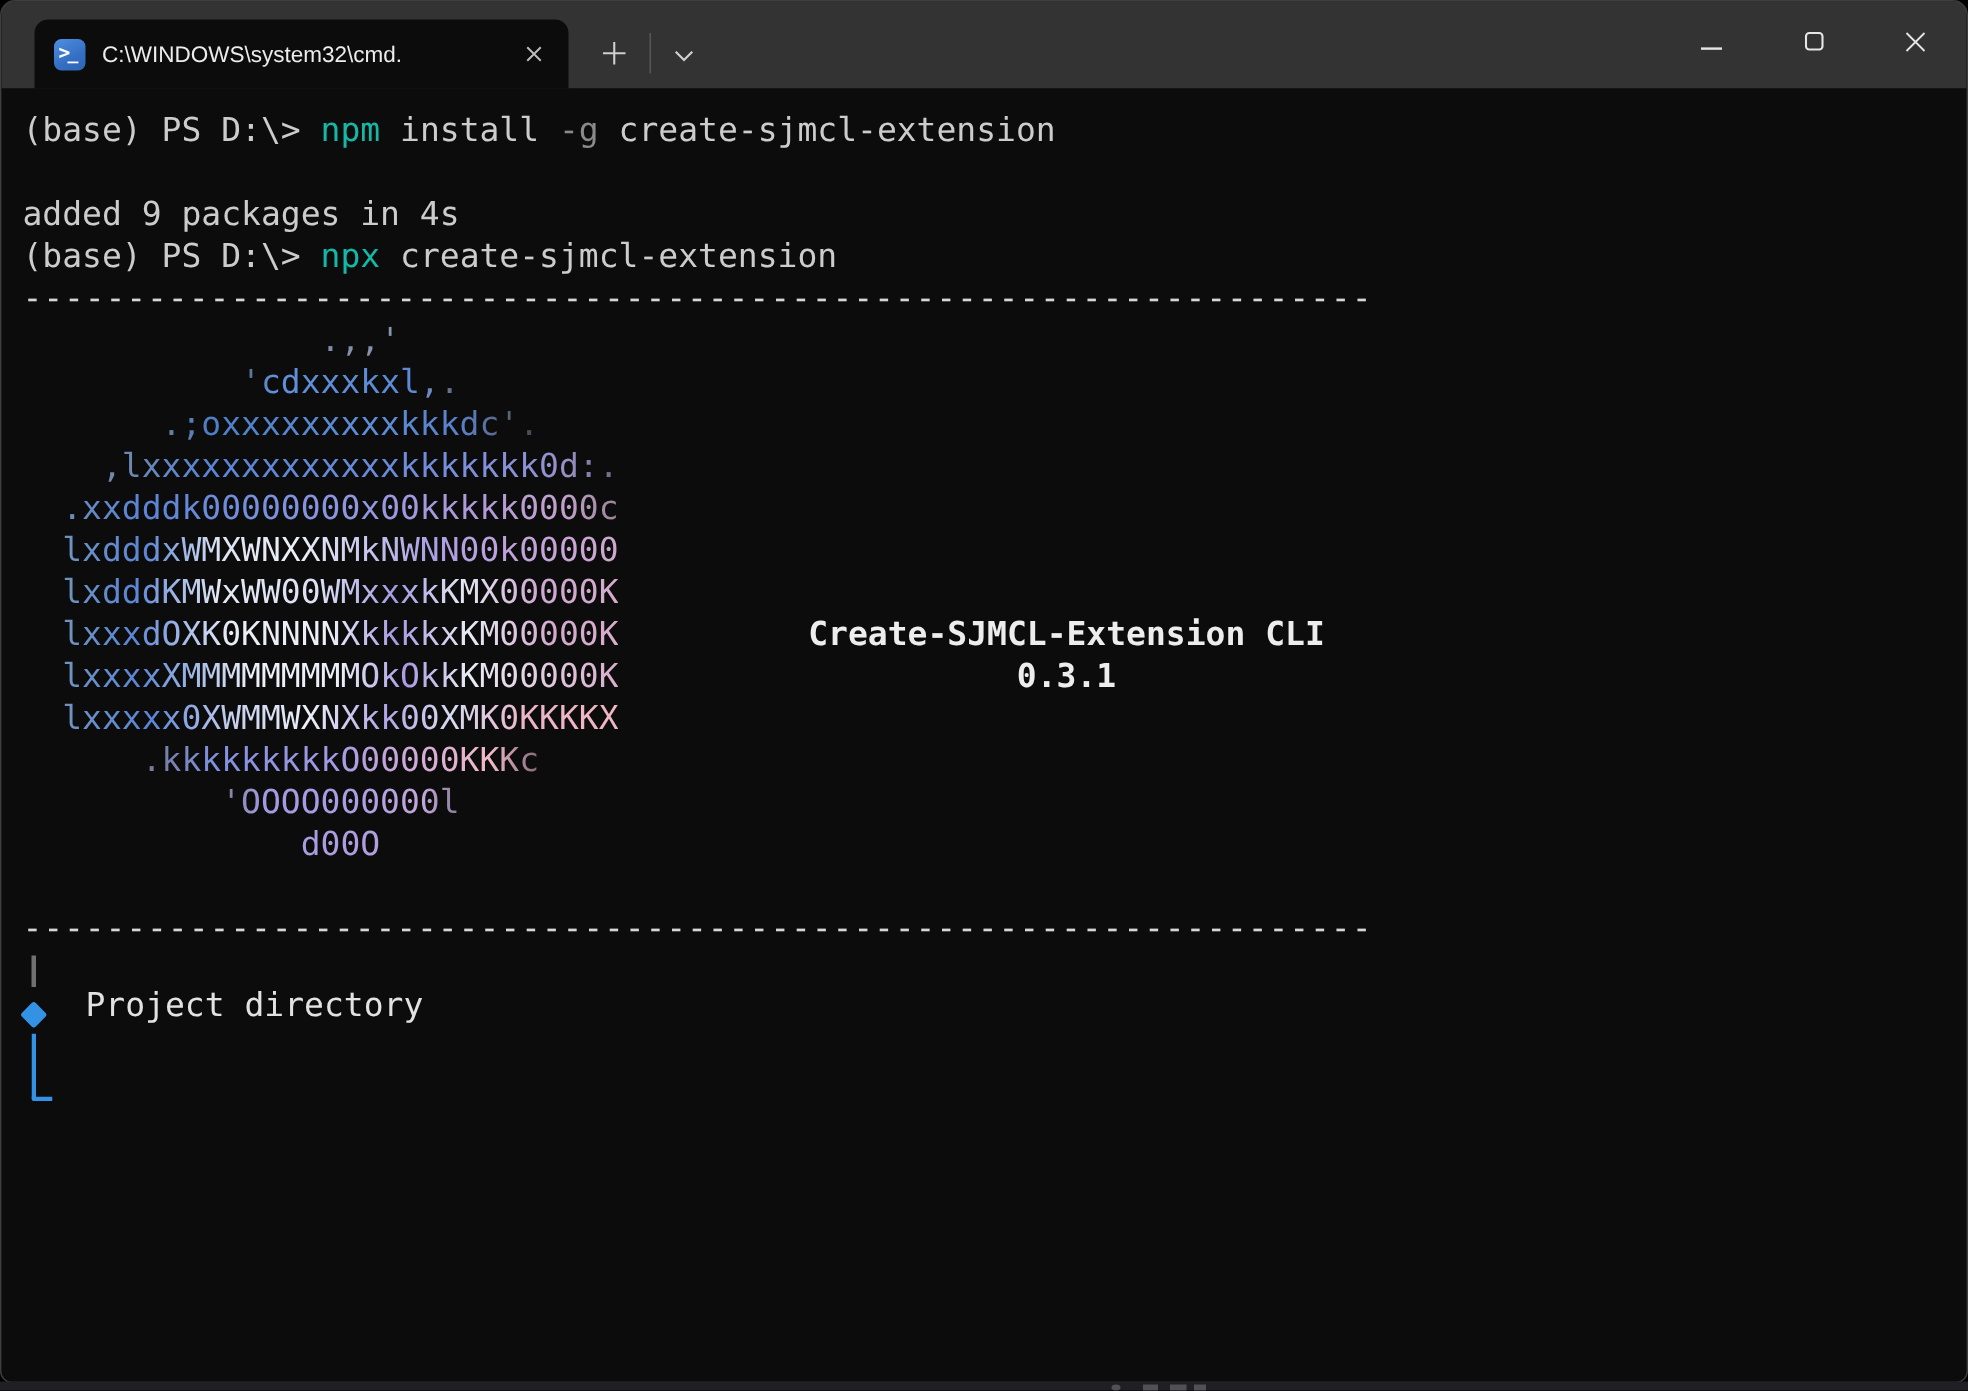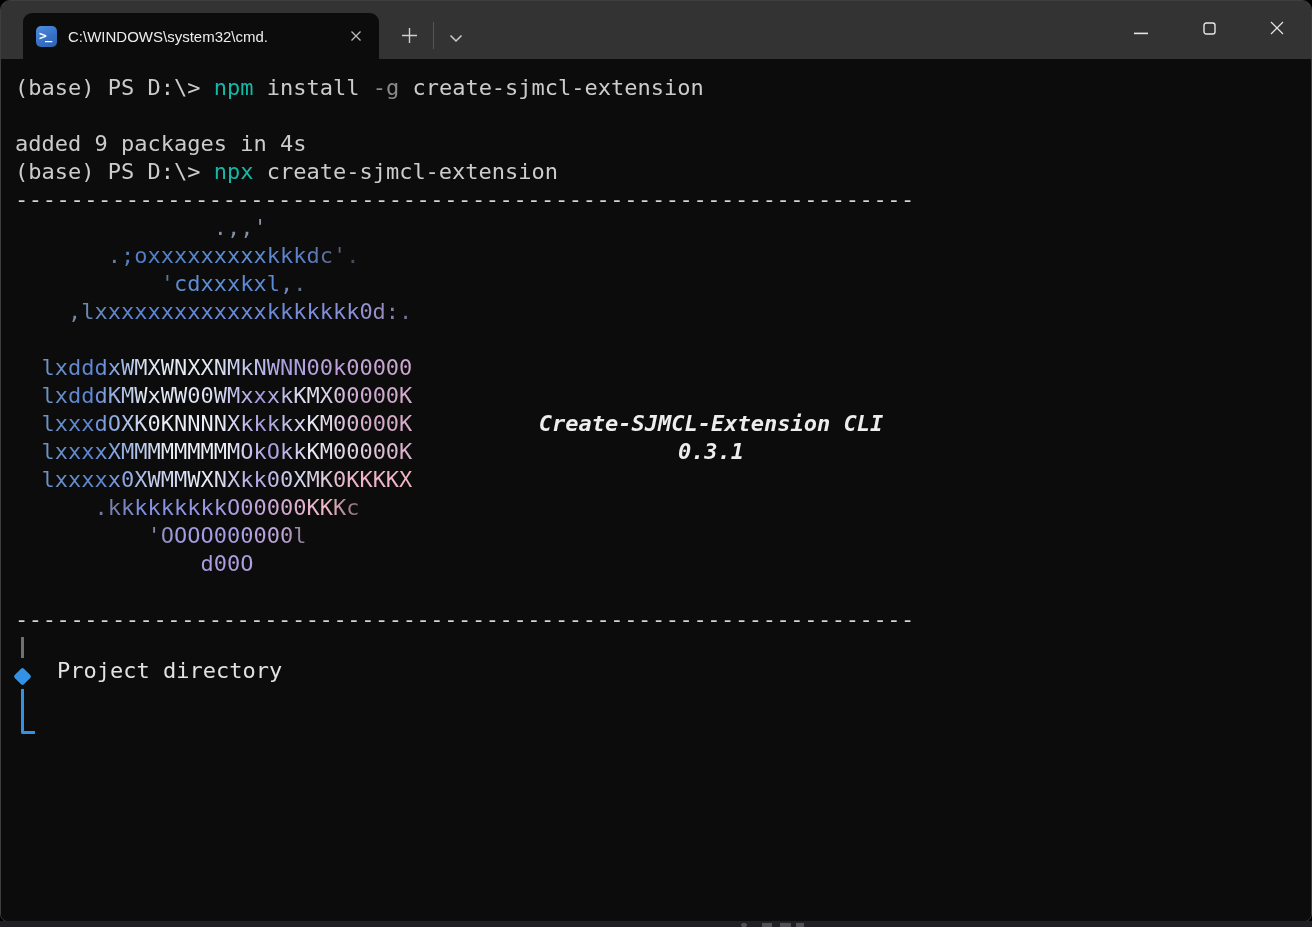--- a/index.html
+++ b/index.html
@@ -45,21 +45,21 @@
   .param { color:#8a8a8a; }
   .divider { color:#d6d6d6; letter-spacing:0.6px; }
 
   .grad { color:#96a0d8; }
   @supports ((-webkit-background-clip:text) or (background-clip:text)) {
     .grad { background-image:var(--g); -webkit-background-clip:text;
             background-clip:text; color:transparent; -webkit-text-fill-color:transparent; }
   }
 
   .cli-overlay { position:absolute; left:460px; top:351px; width:500px;
-                 text-align:center; font-weight:bold; color:#ededed;font-style:italic; }
+                 text-align:center; font-weight:bold; color:#ededed; }
   .cli-overlay div { height:28px; line-height:28px; }
 
   
   .clack { position:relative; height:112px; margin-left:-14px; }
   .tick { position:absolute; left:20px; top:3px; width:3px; height:21px; background:#707070; }
   .diamond { position:absolute; left:15px; top:36px; width:13px; height:13px;
              background:#3492e4; transform:rotate(45deg); border-radius:2px; }
   .q  { position:absolute; left:56px; top:23px; color:#e2e2e2; }
   .in { position:absolute; left:56px; top:56px; color:#757575; }
   .cur { background:#bdbdbd; color:#151515; }
@@ -135,24 +135,24 @@
 
   <div class="term">
     <div class="tline"><span>(base) PS D:\&gt; </span><span class="yel">npm</span><span> install </span><span class="param">-g</span><span> create-sjmcl-extension</span></div>
     <div class="tline"></div>
     <div class="tline">added 9 packages in 4s</div>
     <div class="tline"><span>(base) PS D:\&gt; </span><span class="yel">npx</span><span> create-sjmcl-extension</span></div>
     <div class="tline divider">-----------------------------------------------------------------</div>
 
     <div>
         <div class="tline"><span>               </span><span class="grad" style="--g: linear-gradient(90deg,#7e8ea6,#8a96ac);">.,,'</span></div>
+        <div class="tline"><span>           </span><span class="grad" style="--g: linear-gradient(90deg,#5b6b80 0%,#5f90d8 14%,#5c8bd6 78%,#7a87b0 92%,#4a5566 100%);">'cdxxxkxl,.</span></div>
         <div class="tline"><span>       </span><span class="grad" style="--g: linear-gradient(90deg,#6d7f94 0%,#4f7ec8 12%,#5e8ed8 55%,#5a7fc8 80%,#5a6478 92%,#3c4450 100%);">.;oxxxxxxxxxkkkdc'.</span></div>
-        <div class="tline"><span>           </span><span class="grad" style="--g: linear-gradient(90deg,#5b6b80 0%,#5f90d8 14%,#5c8bd6 78%,#7a87b0 92%,#4a5566 100%);">'cdxxxkxl,.</span></div>
         <div class="tline"><span>    </span><span class="grad" style="--g: linear-gradient(90deg,#728aa8 0%,#5a85d6 20%,#6d8cda 60%,#8c92d8 82%,#9a90c8 90%,#6a6a80 100%);">,lxxxxxxxxxxxxxkkkkkkk0d:.</span></div>
-        <div class="tline"><span>  </span></div>
+        <div class="tline"><span>  </span><span class="grad" style="--g: linear-gradient(90deg,#6b8cb8 0%,#5a84d6 14%,#7b91de 38%,#9a98e0 58%,#b19cd8 76%,#c4a2cc 90%,#9a8496 100%);">.xxdddk00000000x00kkkkk0000c</span></div>
         <div class="tline"><span>  </span><span class="grad" style="--g: linear-gradient(90deg,#6f94c0 0%,#5b85d6 15%,#dce4f2 28%,#ecf0f8 42%,#cdd2ee 52%,#aaa0e2 66%,#bfa2da 80%,#cfa8d0 100%);">lxdddxWMXWNXXNMkNWNN00k00000</span></div>
         <div class="tline"><span>  </span><span class="grad" style="--g: linear-gradient(90deg,#6f94c0 0%,#5b85d6 13%,#e4e9f4 28%,#dde2f4 46%,#a19ae2 60%,#e6e8f4 72%,#cda8d2 86%,#d4accc 100%);">lxdddKMWxWW00WMxxxkKMX00000K</span></div>
         <div class="tline"><span>  </span><span class="grad" style="--g: linear-gradient(90deg,#6f94c0 0%,#5b85d6 13%,#e9edf6 30%,#edf0f8 48%,#a59ae2 60%,#e9ebf5 73%,#d4aacd 88%,#d8aeca 100%);">lxxxdOXK0KNNNNXkkkkxKM00000K</span></div>
         <div class="tline"><span>  </span><span class="grad" style="--g: linear-gradient(90deg,#6f94c0 0%,#5b85d6 14%,#eef1f8 34%,#eceff8 50%,#a89ae2 62%,#eaebf5 73%,#d9aeca 100%);">lxxxxXMMMMMMMMMOkOkkKM00000K</span></div>
         <div class="tline"><span>  </span><span class="grad" style="--g: linear-gradient(90deg,#6f94c0 0%,#5b85d6 16%,#c3cdee 30%,#edf0f8 44%,#b2a6e4 58%,#d7daf0 70%,#ecb4c6 84%,#f0b6c4 100%);">lxxxxx0XWMMWXNXkk00XMK0KKKKX</span></div>
         <div class="tline"><span>      </span><span class="grad" style="--g: linear-gradient(90deg,#76778c 0%,#7e90e0 18%,#a39ae4 48%,#cfaad6 68%,#f1bac7 88%,#82687a 100%);">.kkkkkkkkkO00000KKKc</span></div>
         <div class="tline"><span>          </span><span class="grad" style="--g: linear-gradient(90deg,#7e7f95 0%,#a29ae2 18%,#ab9ee4 55%,#c2a6da 85%,#8a7d95 100%);">'OOOO000000l</span></div>
         <div class="tline"><span>              </span><span class="grad" style="--g: linear-gradient(90deg,#a89ce0,#b2a0de);">d00O</span></div>
       </div>
 

